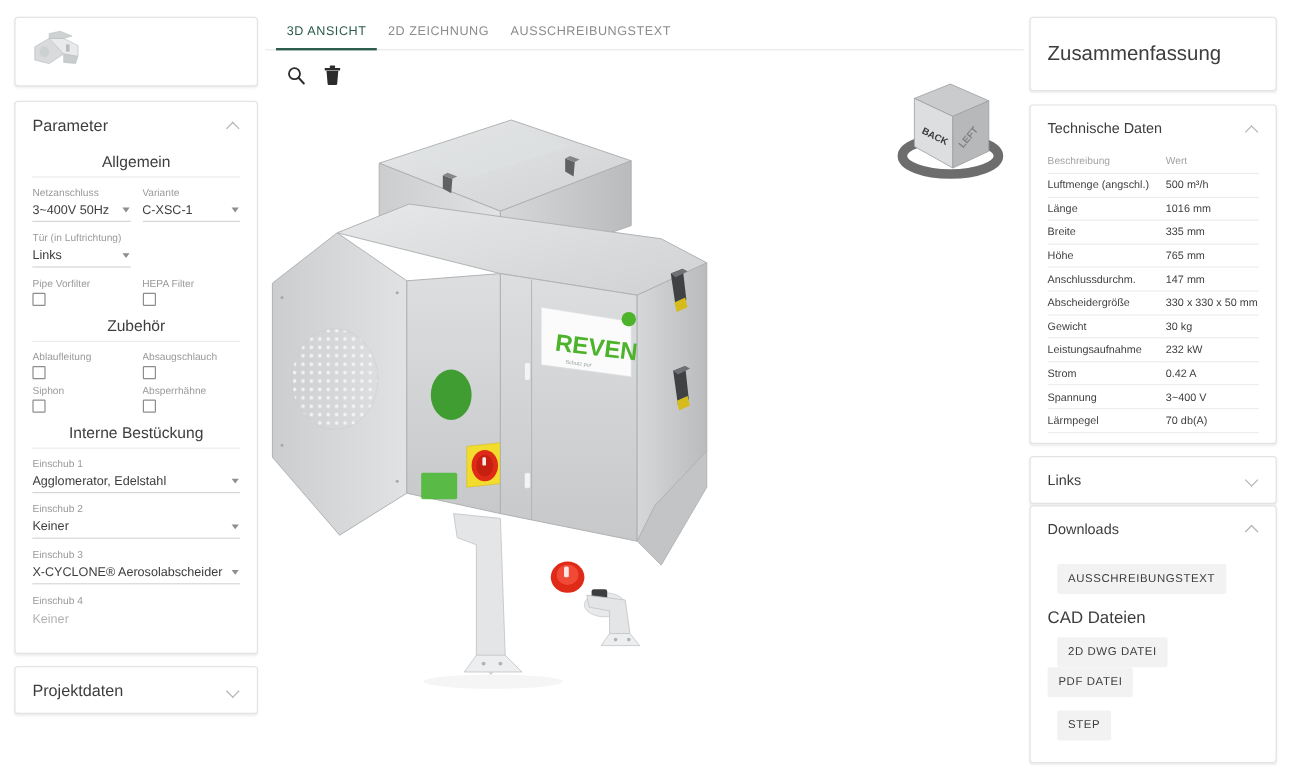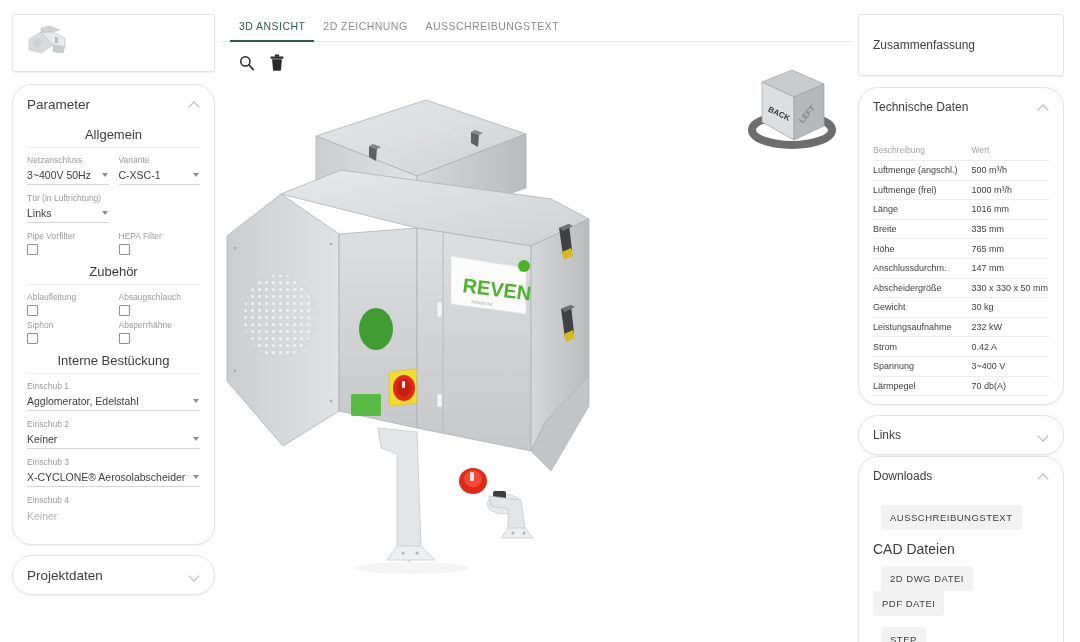--- a/index.html
+++ b/index.html
@@ -47,21 +47,21 @@
     margin-right: 6px;
   }
   .product-title {
     font-size: 10.5px;
     font-weight: bold;
     letter-spacing: .1px;
     color: #3b3b3b;
     line-height: 1.2;
   }
 
-  .panel { margin-bottom: 10px; border-radius: 20px; }
+  .panel { margin-bottom: 10px; }
   .panel-head {
     display: flex;
     align-items: center;
     justify-content: space-between;
     height: 38px;
     padding: 0 14px;
     cursor: pointer;
   }
   .panel-head .panel-title {
     font-size: 13.5px;
@@ -209,23 +209,23 @@
     left: 858px; top: 14px;
     width: 206px;
   }
   .summary-card {
     height: 62px;
     display: flex;
     align-items: center;
     padding: 0 14px;
     margin-bottom: 11px;
   }
-  .summary-card .panel-title { font-size: 12px; color: #3d3d3d; }
-
-  .tech-table { width: 100%; border-collapse: collapse; margin-top: 16px; }
+  .summary-card .panel-title { font-size: 17px; color: #3d3d3d; }
+
+  .tech-table { width: 100%; border-collapse: collapse; }
   .tech-table th {
     text-align: left;
     font-size: 8.5px;
     font-weight: normal;
     color: #a3a3a3;
     padding: 3px 0 5px 0;
     border-bottom: 1px solid #ededed;
   }
   .tech-table td {
     font-size: 9px;
@@ -536,24 +536,20 @@
               <th>Beschreibung</th>
               <th>Wert</th>
             </tr>
           </thead>
           <tbody>
             <tr>
                 <td class="k">Luftmenge (angschl.)</td>
                 <td>500 m³/h</td>
               </tr>
             <tr>
-                <td class="k">Luftmenge (frei)</td>
-                <td>1000 m³/h</td>
-              </tr>
-            <tr>
                 <td class="k">Länge</td>
                 <td>1016 mm</td>
               </tr>
             <tr>
                 <td class="k">Breite</td>
                 <td>335 mm</td>
               </tr>
             <tr>
                 <td class="k">Höhe</td>
                 <td>765 mm</td>

